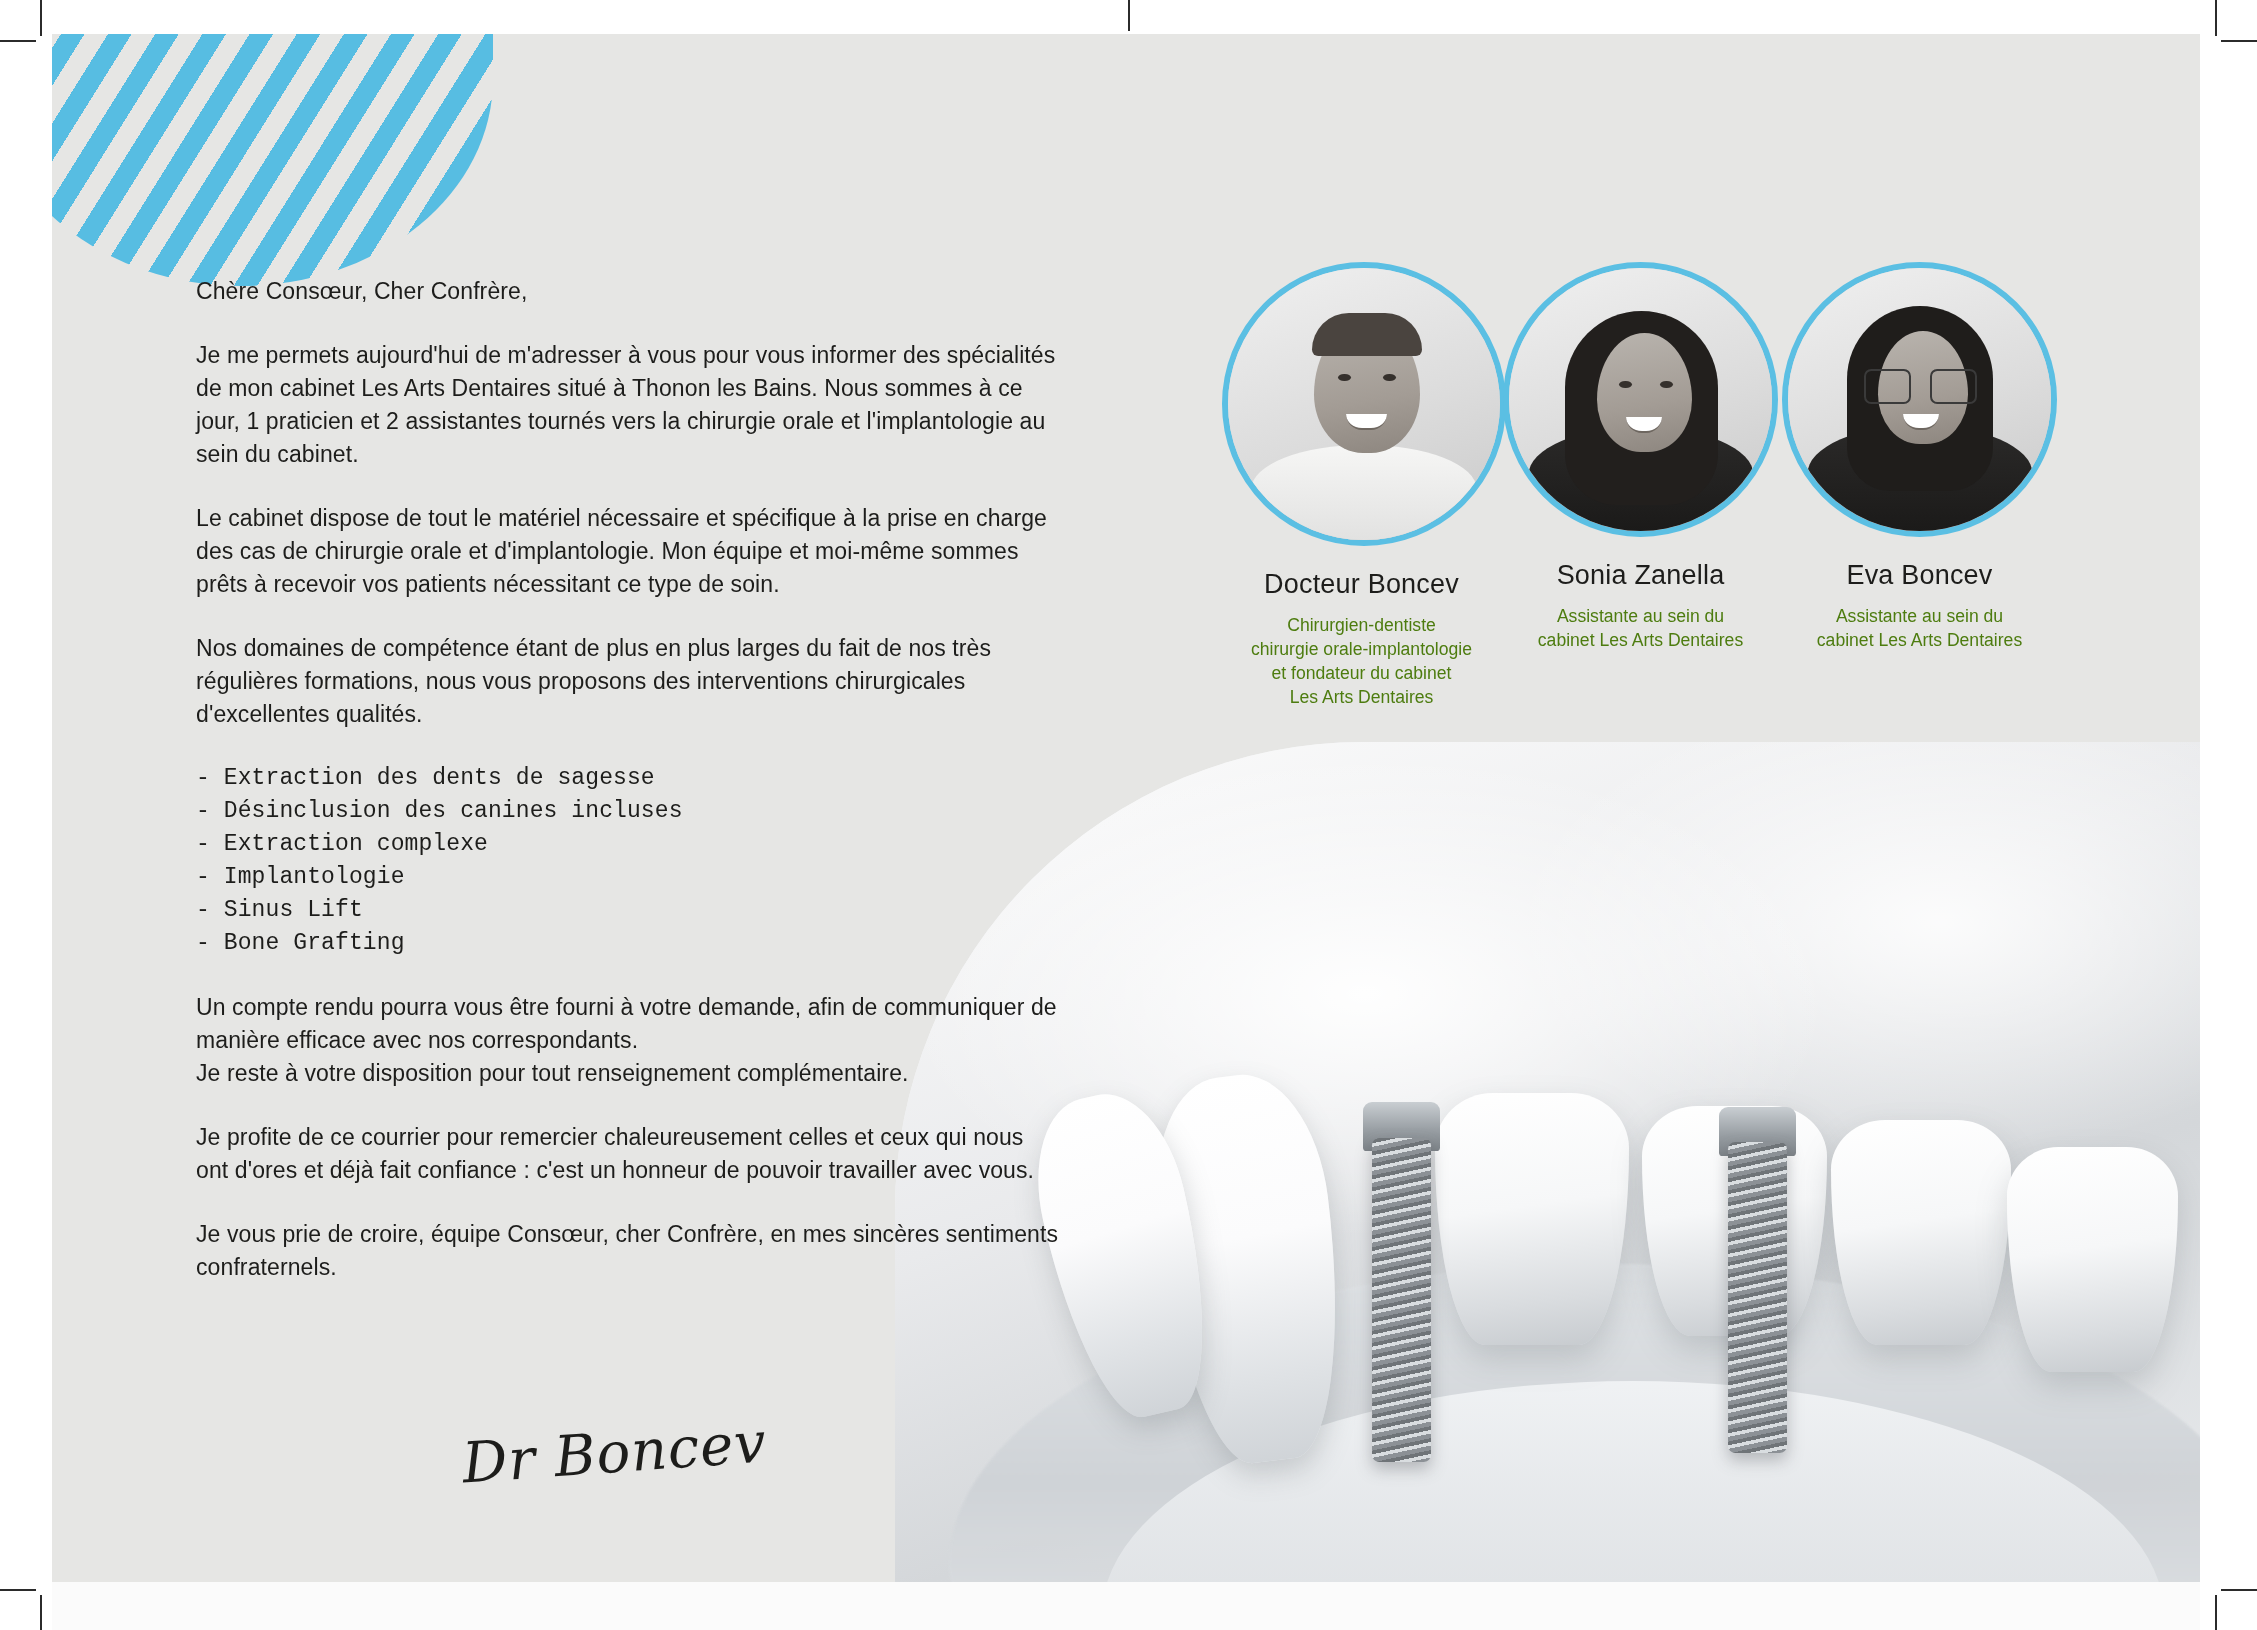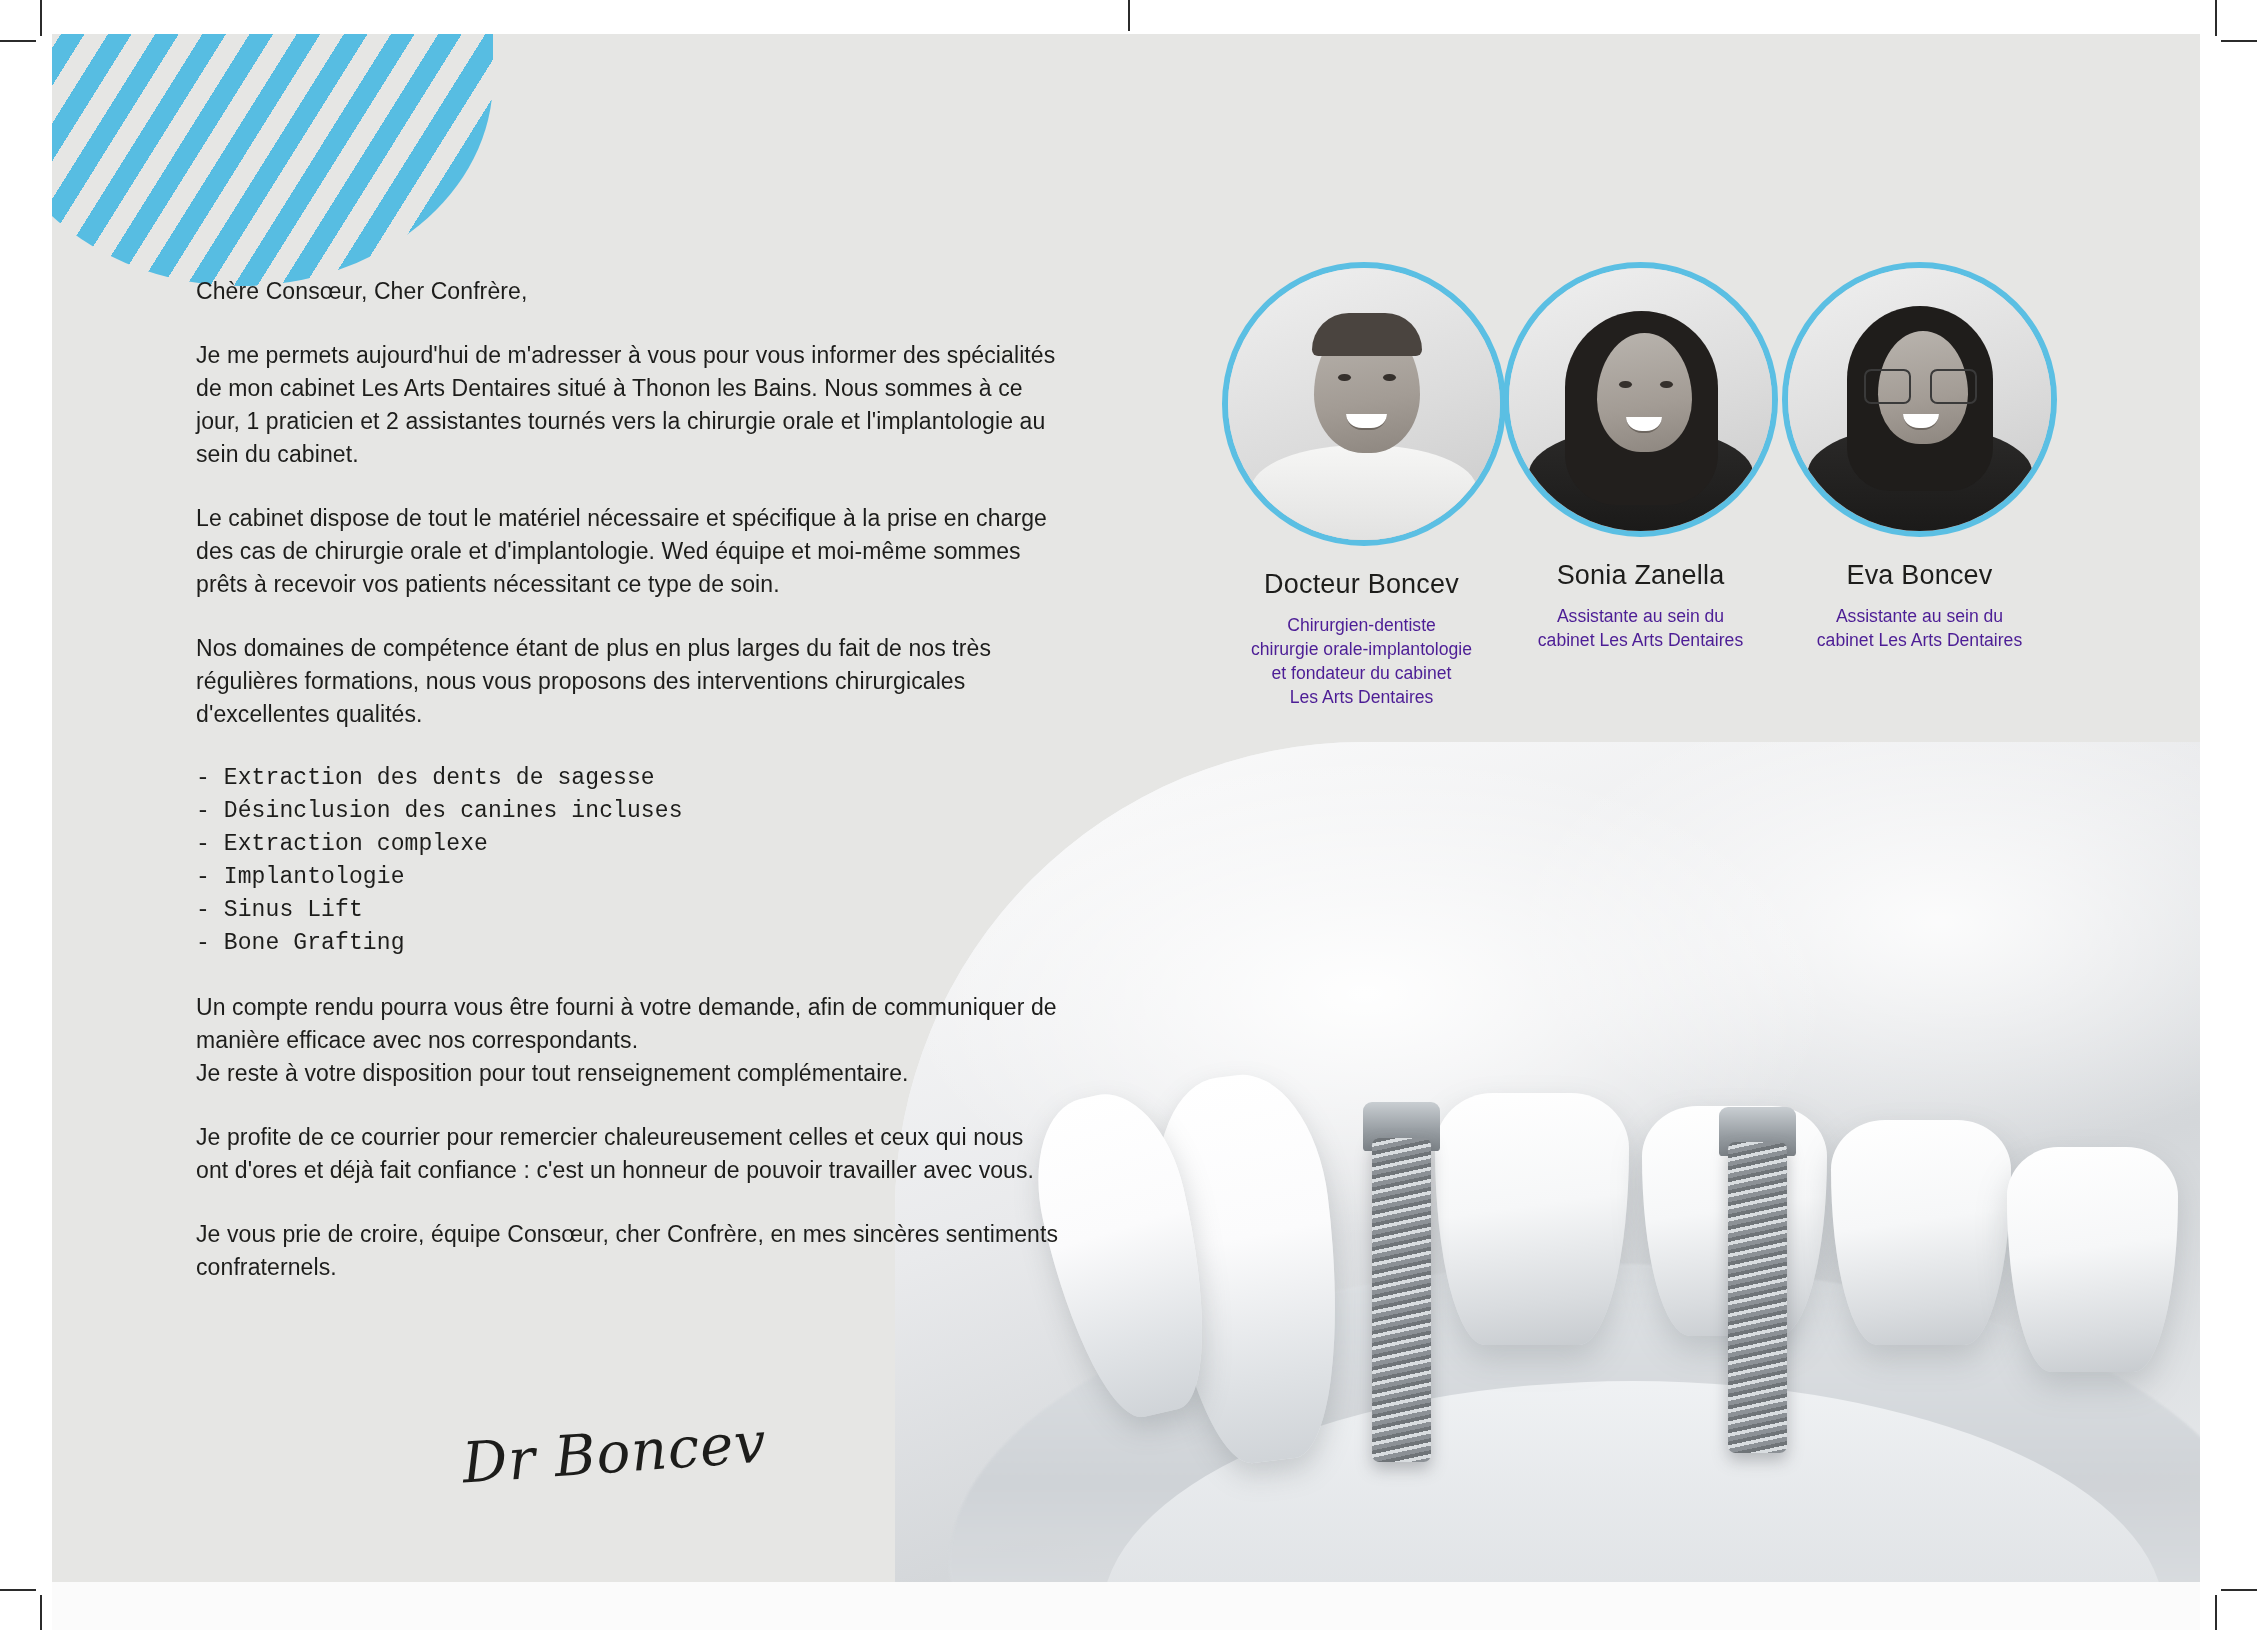--- a/index.html
+++ b/index.html
@@ -266,21 +266,21 @@
   .member-name {
     margin-top: 23.4px;
     font-size: 27px;
     color: #1d1d1b;
     letter-spacing: 0.2px;
   }
   .member-role {
     margin-top: 12.6px;
     font-size: 17.6px;
     line-height: 24px;
-    color: #4c1d95;
+    color: #4d7c0f;
   }
 </style>
 </head>
 <body>
 
 <div class="crop-mark" style="left:40px;top:0;width:1.8px;height:36px;"></div>
 <div class="crop-mark" style="left:0;top:40px;width:36px;height:1.8px;"></div>
 <div class="crop-mark" style="right:40px;top:0;width:1.8px;height:36px;"></div>
 <div class="crop-mark" style="right:0;top:40px;width:36px;height:1.8px;"></div>
 <div class="crop-mark" style="left:40px;bottom:0;width:1.8px;height:36px;"></div>
@@ -311,21 +311,21 @@
       <div class="implant-head" style="left:468px;bottom:491px;"></div>
       <div class="implant" style="left:477px;bottom:180px;height:324px;"></div>
       <div class="implant-head" style="left:824px;bottom:486px;"></div>
       <div class="implant" style="left:833px;bottom:189px;height:311px;"></div>
     </div>
   </div>
 
   <div class="letter">
     <p>Chère Consœur, Cher Confrère,</p>
     <p>Je me permets aujourd'hui de m'adresser à vous pour vous informer des spécialités de mon cabinet Les Arts Dentaires situé à Thonon les Bains. Nous sommes à ce jour, 1 praticien et 2 assistantes tournés vers la chirurgie orale et l'implantologie au sein du cabinet.</p>
-    <p>Le cabinet dispose de tout le matériel nécessaire et spécifique à la prise en charge des cas de chirurgie orale et d'implantologie. Wed équipe et moi-même sommes prêts à recevoir vos patients nécessitant ce type de soin.</p>
+    <p>Le cabinet dispose de tout le matériel nécessaire et spécifique à la prise en charge des cas de chirurgie orale et d'implantologie. Mon équipe et moi-même sommes prêts à recevoir vos patients nécessitant ce type de soin.</p>
     <p>Nos domaines de compétence étant de plus en plus larges du fait de nos très régulières formations, nous vous proposons des interventions chirurgicales d'excellentes qualités.</p>
 
     <ul>
       <li>- Extraction des dents de sagesse</li>
       <li>- Désinclusion des canines incluses</li>
       <li>- Extraction complexe</li>
       <li>- Implantologie</li>
       <li>- Sinus Lift</li>
       <li>- Bone Grafting</li>
     </ul>

